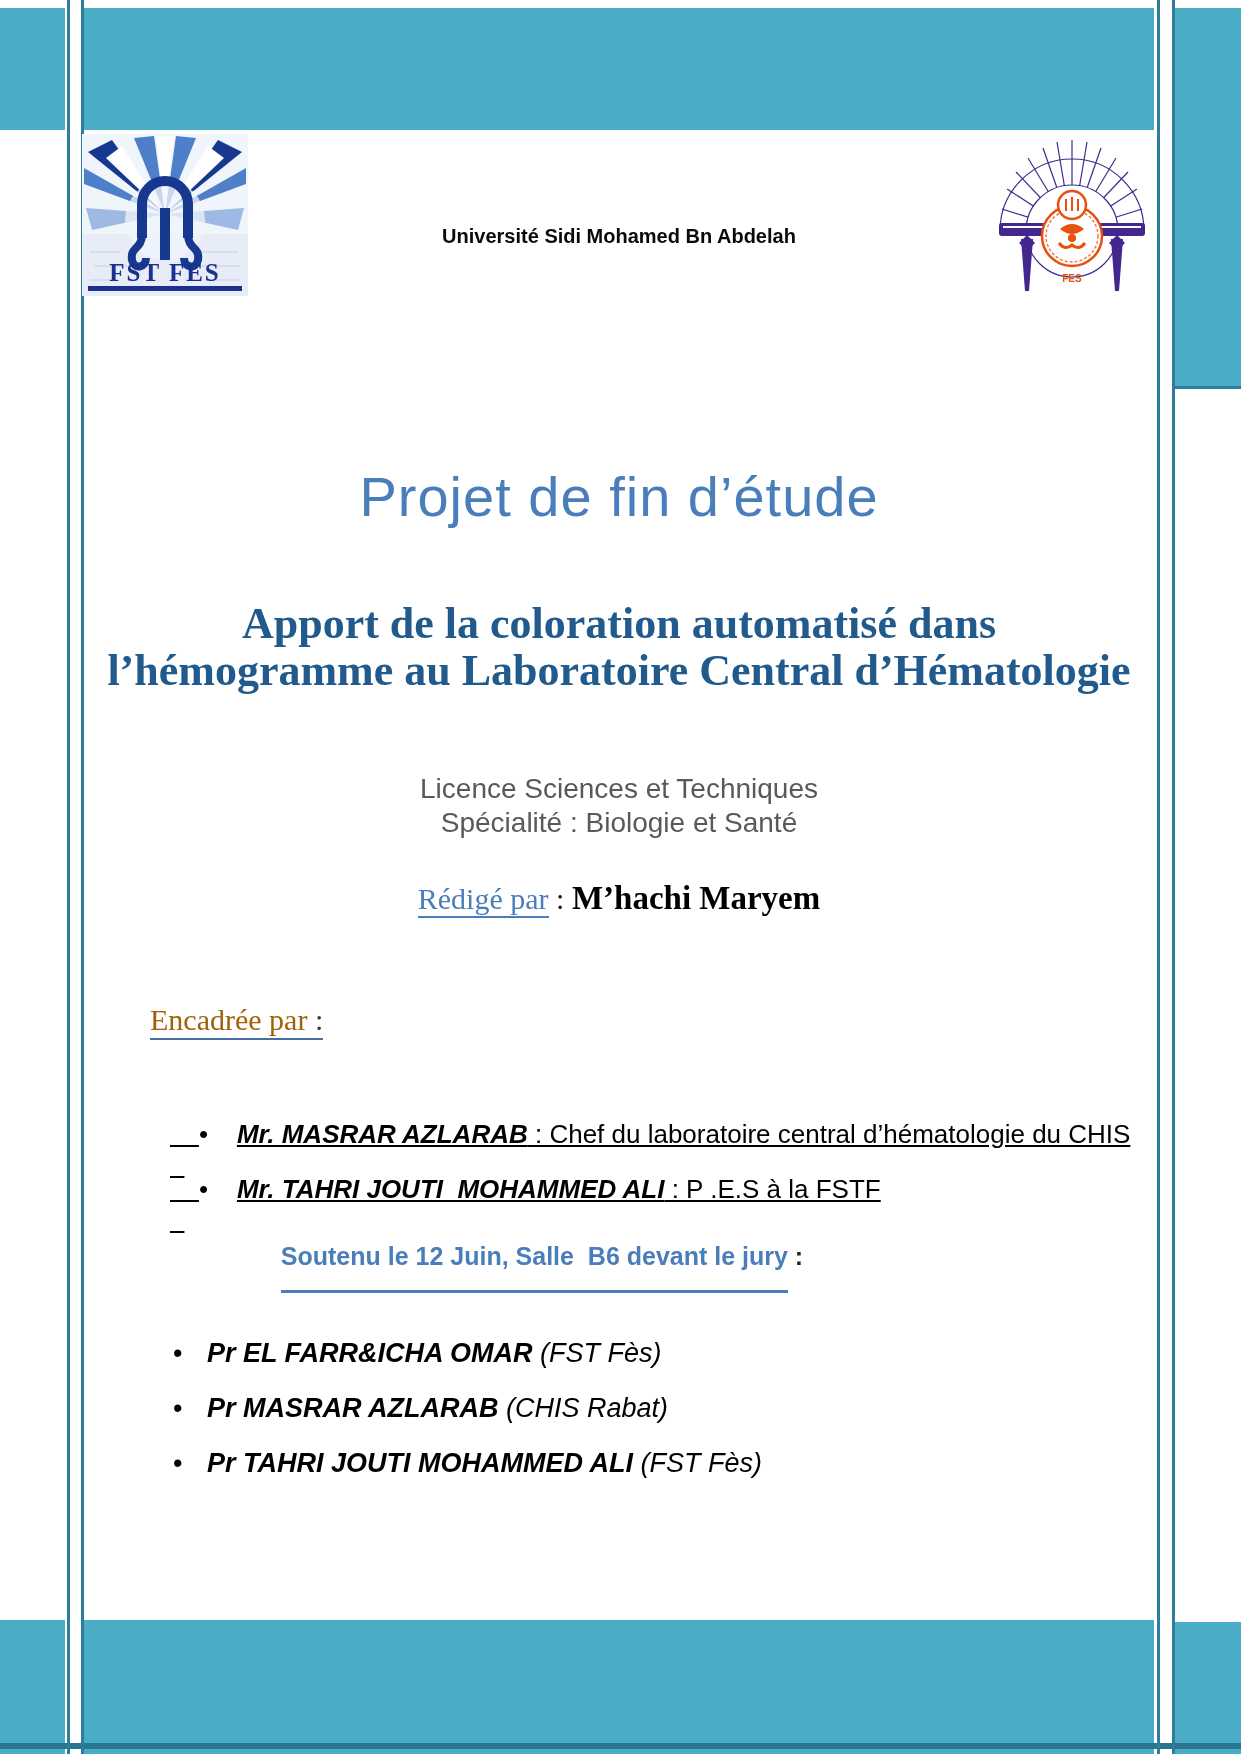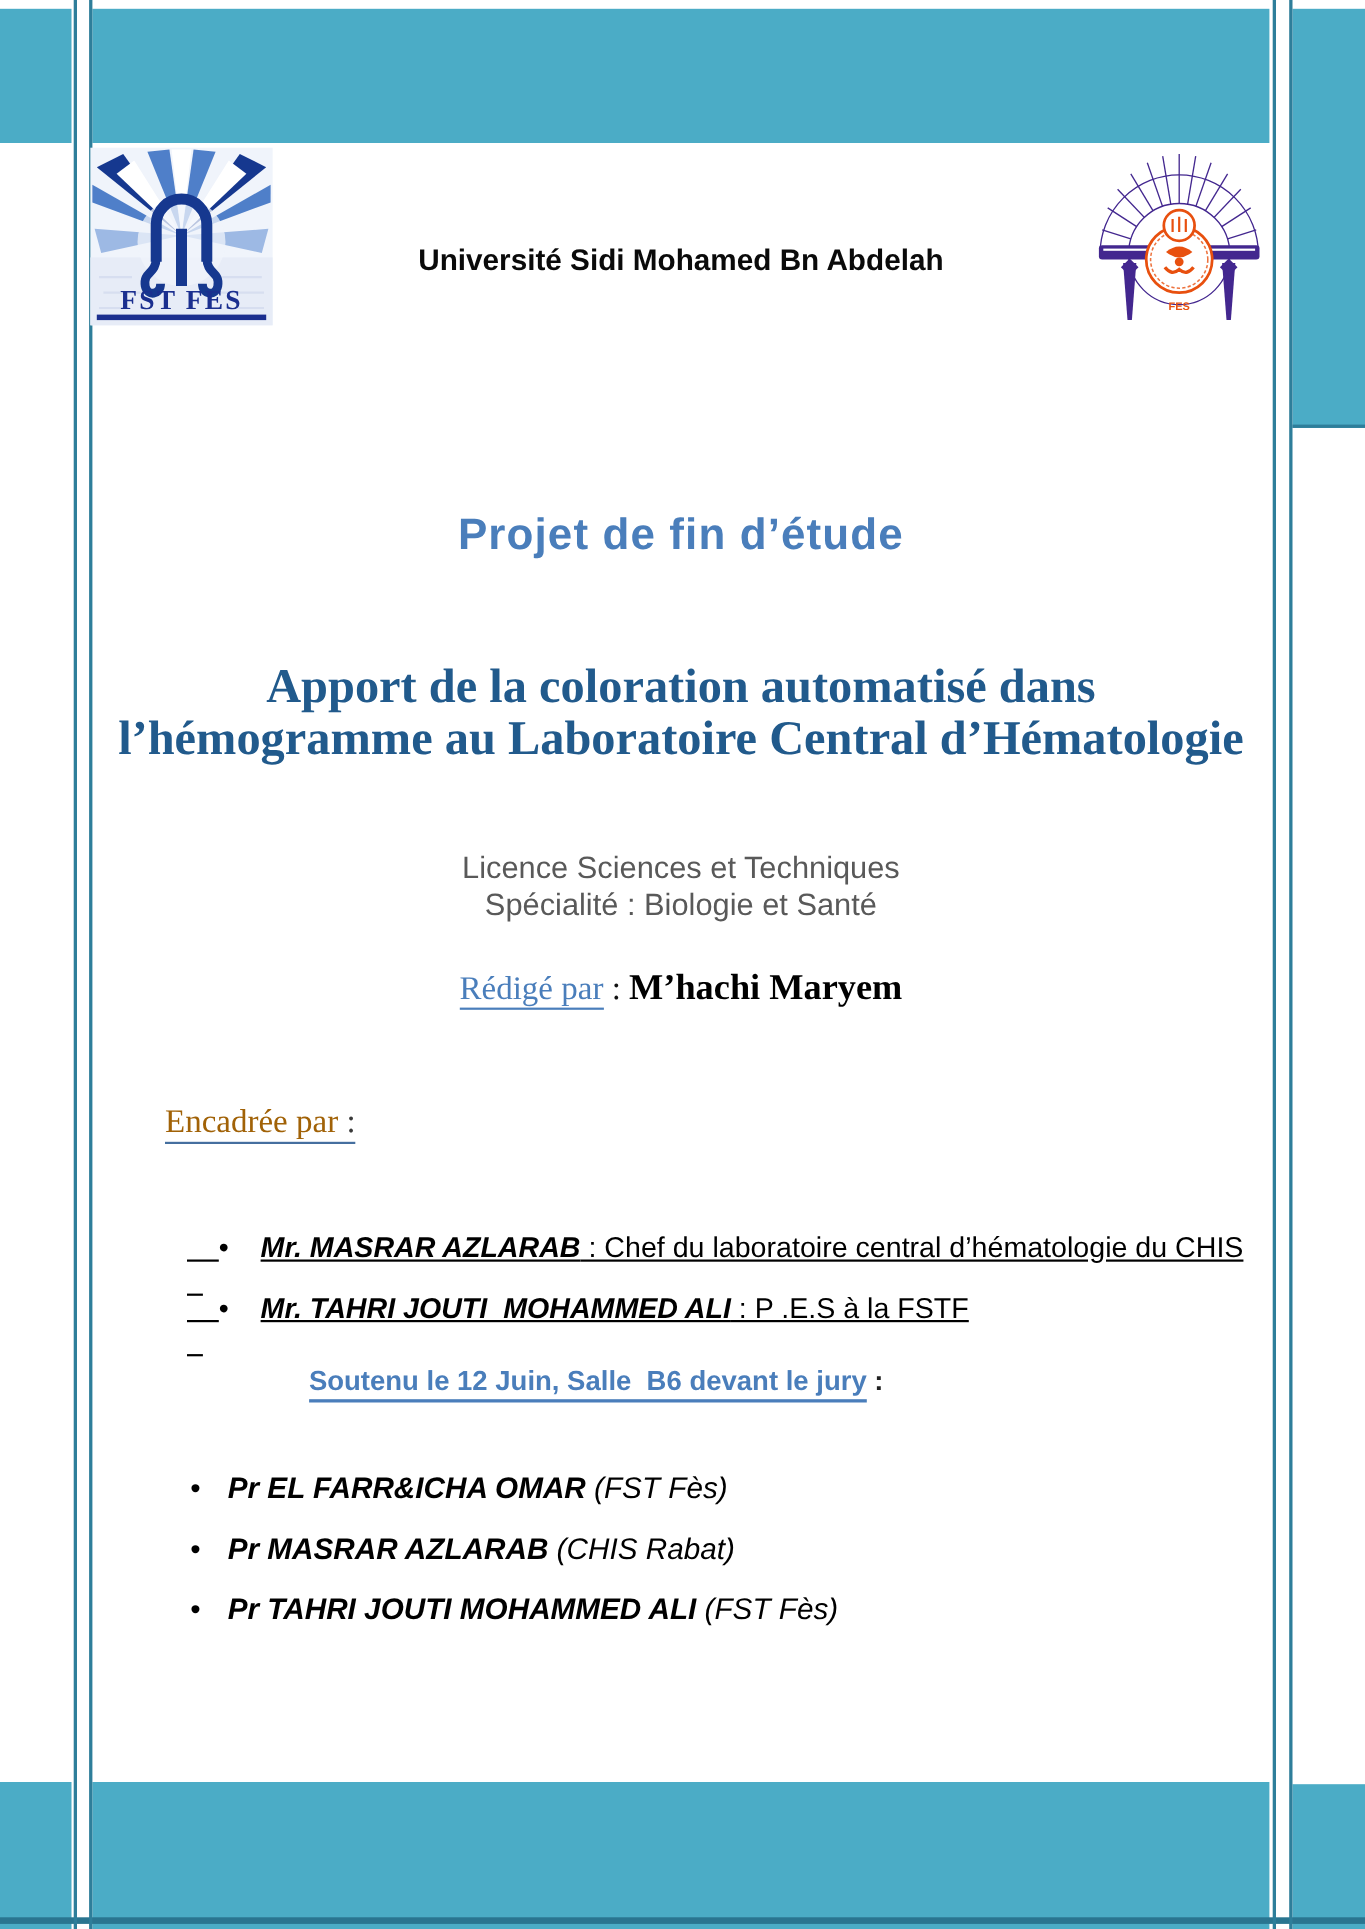--- a/index.html
+++ b/index.html
@@ -18,39 +18,39 @@
   .col-top-right{left:1175px;top:8px;width:66px;height:378px;border-bottom:3px solid #2E7E9A;}
   .banner-bottom{left:84px;top:1620px;width:1070px;height:134px;}
   .block-bottom-left{left:0;top:1620px;width:65px;height:134px;}
   .block-bottom-right{left:1175px;top:1622px;width:66px;height:132px;}
   .hline-bottom-dark{left:0;top:1743px;width:1241px;height:6px;background:#2A7590;}
   
   .fst-logo{left:82px;top:134px;width:166px;height:162px;}
   .seal-logo{left:993px;top:139px;width:158px;height:158px;}
   
   .centerband{position:absolute;left:84px;width:1070px;text-align:center;}
-  .uni-header{top:218px;font-size:27px;font-weight:bold;line-height:36px;color:#0a0a0a;}
-  .main-title{top:464px;font-size:40px;font-weight:bold;color:#4A7EBB;letter-spacing:1px;}
+  .uni-header{top:218px;font-size:20px;font-weight:bold;line-height:36px;color:#0a0a0a;}
+  .main-title{top:464px;font-size:56px;font-weight:normal;color:#4A7EBB;letter-spacing:1px;}
   .thesis-title{top:600px;font-family:"Liberation Serif",serif;font-size:44px;font-weight:bold;
                 line-height:47px;color:#215A8C;}
   .degree{top:772px;font-size:28px;line-height:34px;color:#595959;}
   .author-line{top:880px;font-family:"Liberation Serif",serif;font-size:30px;}
   .author-label{color:#4A7EBB;border-bottom:2px solid #4A7EBB;padding-bottom:1px;}
   .author-sep{color:#111;}
   .author-name{font-weight:bold;font-size:33px;color:#000;}
   .encadree{position:absolute;left:150px;top:1003px;font-family:"Liberation Serif",serif;font-size:30px;}
   .encadree .grp{border-bottom:2px solid #456F9F;padding-bottom:2px;}
   .encadree .lbl{color:#a16207;margin-top:28px;}
   .encadree .col{color:#3a3a3a;}
   .adv-item{position:absolute;left:170px;font-size:26px;white-space:pre;text-decoration:underline;}
   .adv-item .bullet{display:inline-block;width:38px;color:#000;font-size:26px;}
   .adv-name{font-weight:bold;font-style:italic;}
   .adv-role{font-weight:normal;}
   .soutenu{position:absolute;left:253px;top:1213px;font-size:25px;font-weight:bold;white-space:pre;}
-  .soutenu .txt{color:#4A7EBB;border-bottom:3px solid #4A7EBB;padding-bottom:2px;}
+  .soutenu .txt{color:#4A7EBB;border-bottom:3px solid #4A7EBB;padding-bottom:20px;}
   .soutenu .col{color:#222;}
   .jury-item{position:absolute;left:143px;font-size:27px;font-style:italic;white-space:pre;}
   .jury-item .bullet{display:inline-block;width:34px;font-style:normal;color:#000;}
   .jury-name{font-weight:bold;}
   .jury-aff{font-weight:normal;}
 </style>
 </head>
 <body>
 
 <div class="page">

